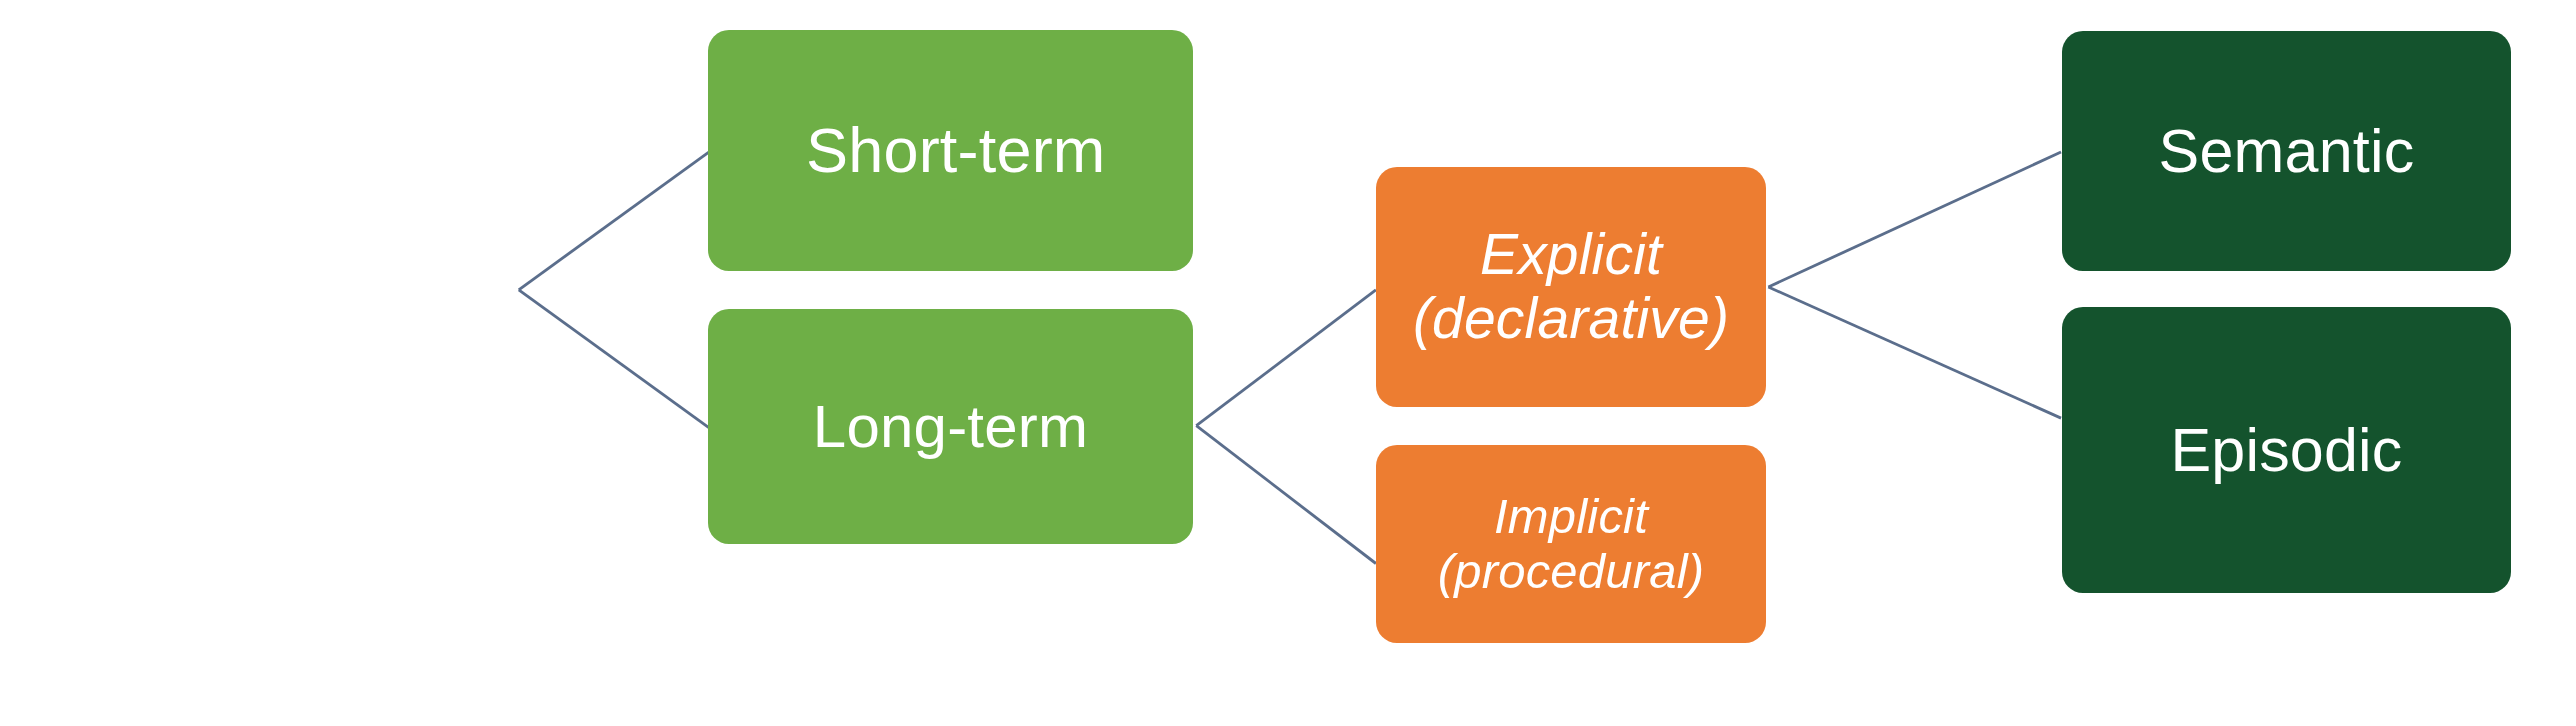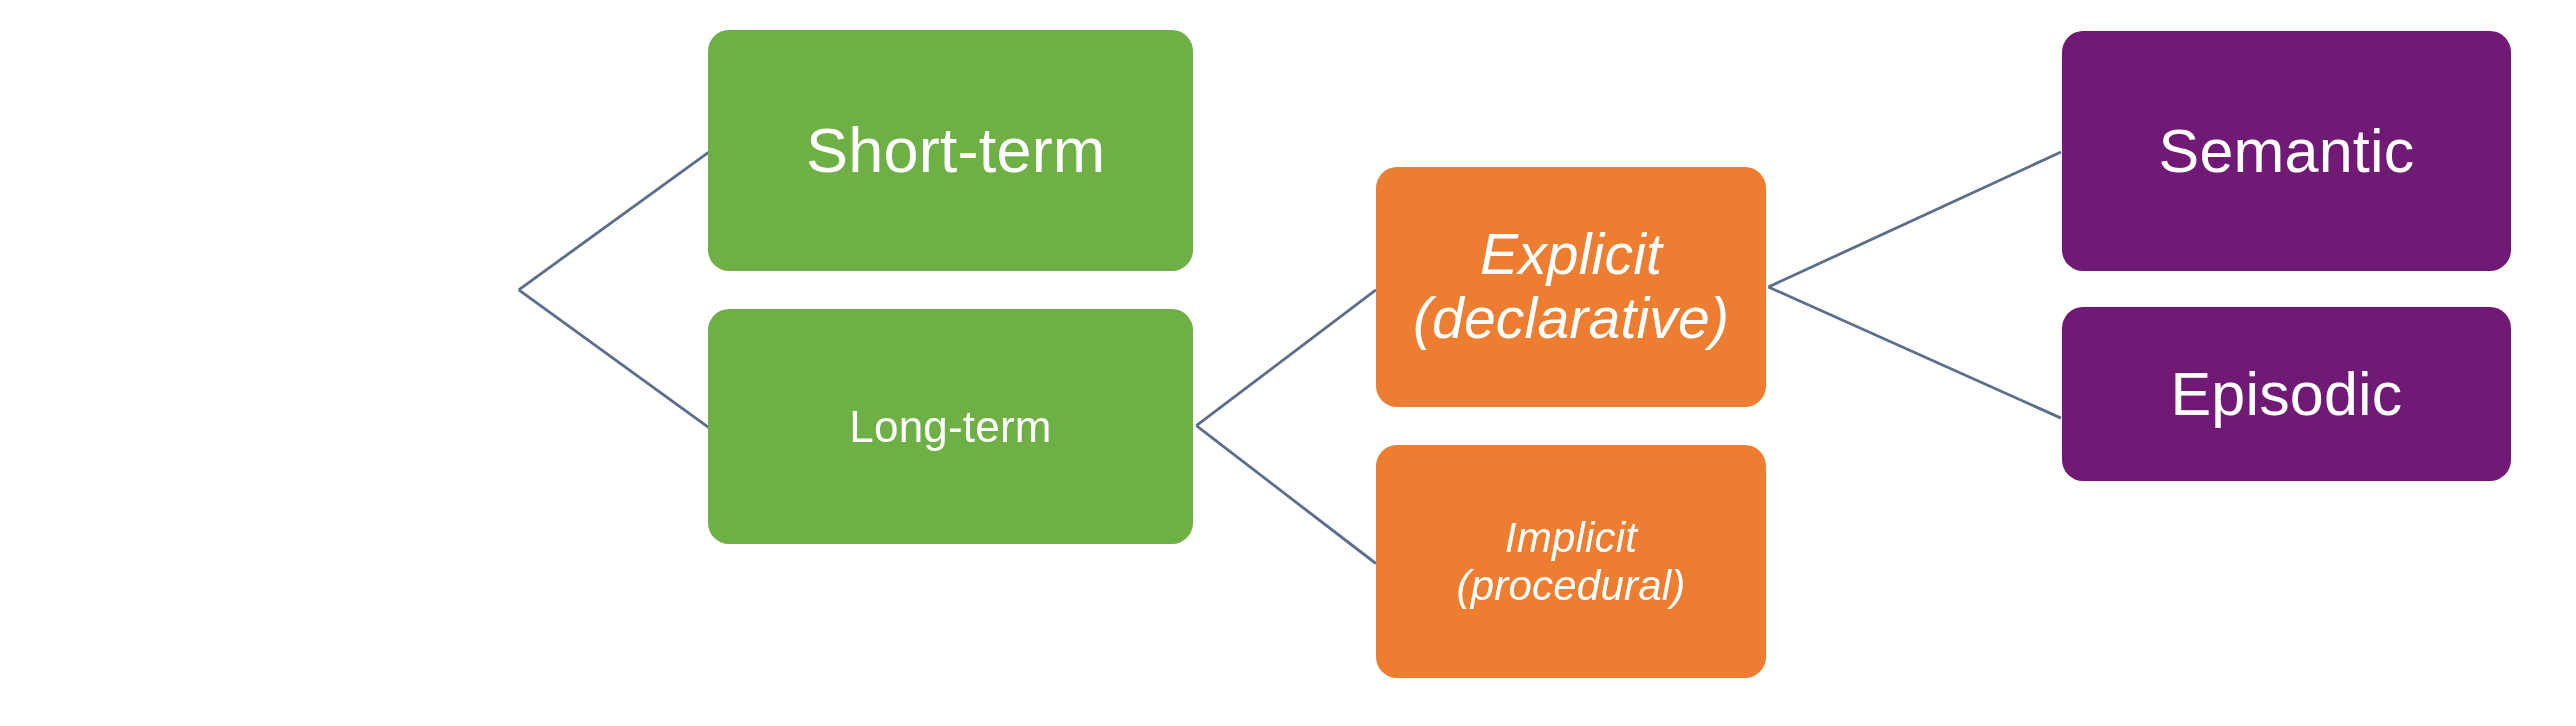--- a/index.html
+++ b/index.html
@@ -41,31 +41,31 @@
     letter-spacing: 0.2px;
   }
   .node-label {
     display: block;
     white-space: pre-line;
   }
 
   
   .n-root      { left: 36px;   top: 169px; width: 482px; height: 240px; font-size: 59px; }
   .n-short     { left: 708px;  top: 30px;  width: 485px; height: 241px; font-size: 63px; padding-left: 20px; }
-  .n-long      { left: 708px;  top: 309px; width: 485px; height: 235px; font-size: 44px; }
+  .n-long      { left: 708px;  top: 309px; width: 485px; height: 235px; font-size: 60px; }
   .n-explicit  { left: 1376px; top: 167px; width: 390px; height: 240px; font-size: 57px; }
-  .n-implicit  { left: 1376px; top: 445px; width: 390px; height: 233px; font-size: 42px; }
+  .n-implicit  { left: 1376px; top: 445px; width: 390px; height: 198px; font-size: 49px; }
   .n-semantic  { left: 2062px; top: 31px;  width: 449px; height: 240px; font-size: 61px; }
-  .n-episodic  { left: 2062px; top: 307px; width: 449px; height: 174px; font-size: 61px; }
+  .n-episodic  { left: 2062px; top: 307px; width: 449px; height: 286px; font-size: 61px; }
 
   
   .c-gray   { background: #a5a5a5; }
   .c-green  { background: #6eaf46; }
   .c-orange { background: #ed7d31; font-style: italic; }
-  .c-blue   { background: #701a75; }
+  .c-blue   { background: #14532d; }
 </style>
 </head>
 <body>
 
 <div id="canvas">
 
   <svg id="connectors" viewBox="0 0 2709 764" xmlns="http://www.w3.org/2000/svg">
 
     <g stroke="#5b6e8c" stroke-width="3" fill="none">
       <path d="M 545 305 L 745 160"></path>

